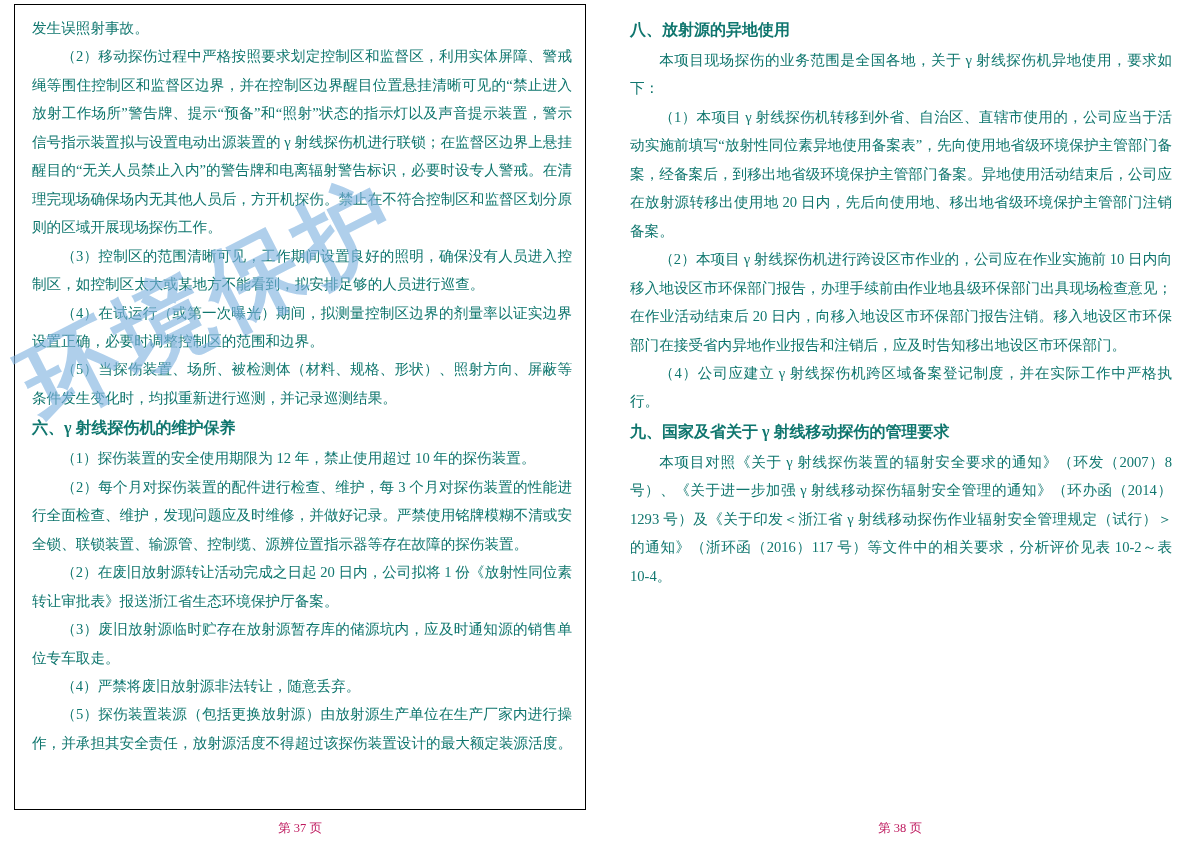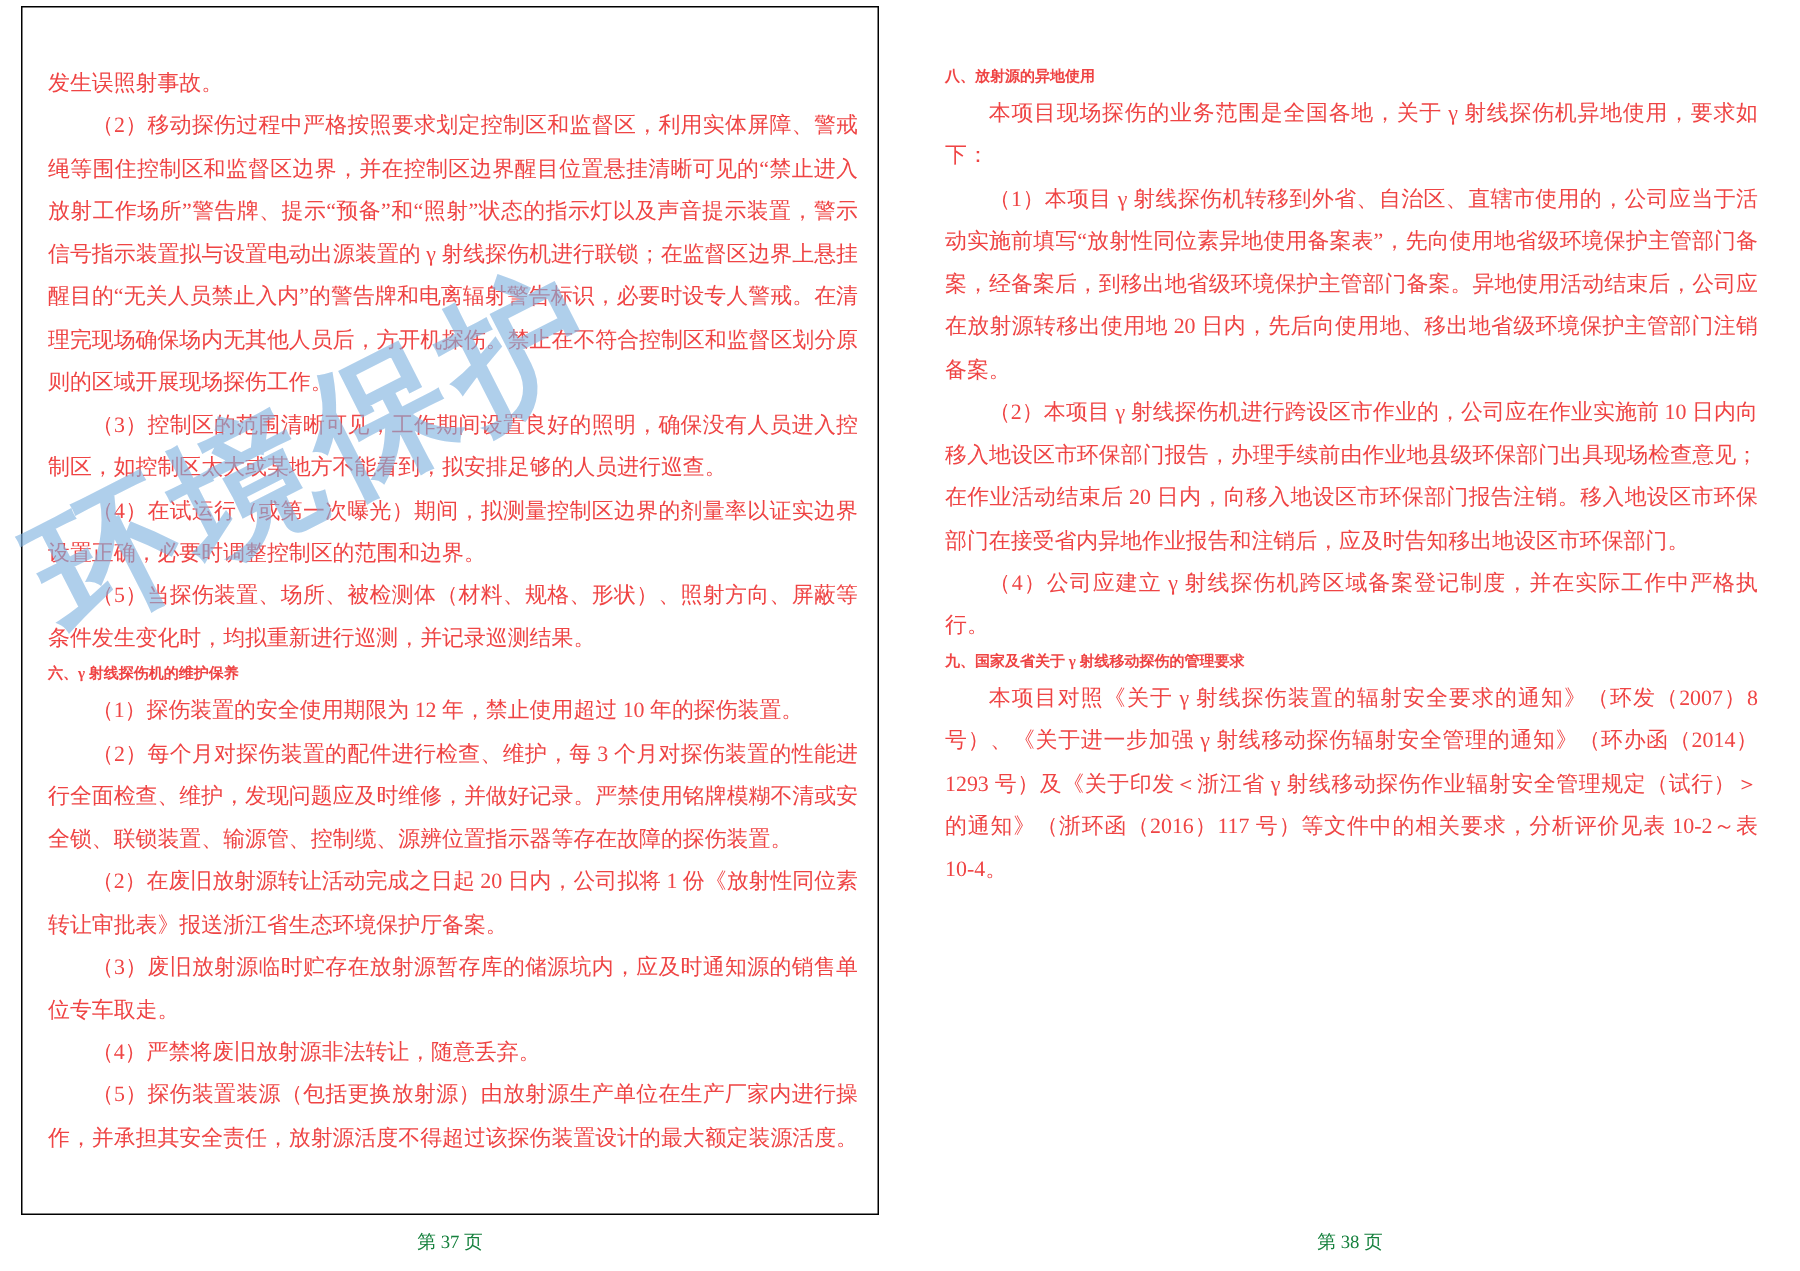--- a/index.html
+++ b/index.html
@@ -43,55 +43,54 @@
     left: 14px;
     top: 4px;
     width: 572px;
     height: 806px;
   }
   .content {
     position: relative;
     z-index: 3;
     font-size: 14.6px;
     line-height: 1.95;
-    color: #ef4444;
+    color: #0f766e;
     text-align: justify;
     text-justify: inter-ideograph;
-    margin-top: 28px;
   }
   .content-left {
     padding: 8px 16px 0 18px;
   }
   .content-right {
     padding: 8px 16px 0 18px;
   }
   p {
     margin: 0;
     padding: 0;
   }
   p.indent {
     text-indent: 2em;
   }
   h3.heading {
     margin: 0;
     padding: 0;
-    font-size: 10px;
+    font-size: 16px;
     font-weight: bold;
     line-height: 2.0;
     text-indent: 0;
   }
   .pagenum {
     position: absolute;
     width: 100%;
     left: 0;
     bottom: 10px;
     text-align: center;
     font-size: 12.5px;
     font-family: "Liberation Serif", serif;
-    color: #15803d;
+    color: #be185d;
     z-index: 3;
   }
   
   .watermark {
     position: absolute;
     z-index: 5;
     pointer-events: none;
     color: #7fb2e0;
     opacity: 0.62;
     font-family: "Liberation Serif", serif;

